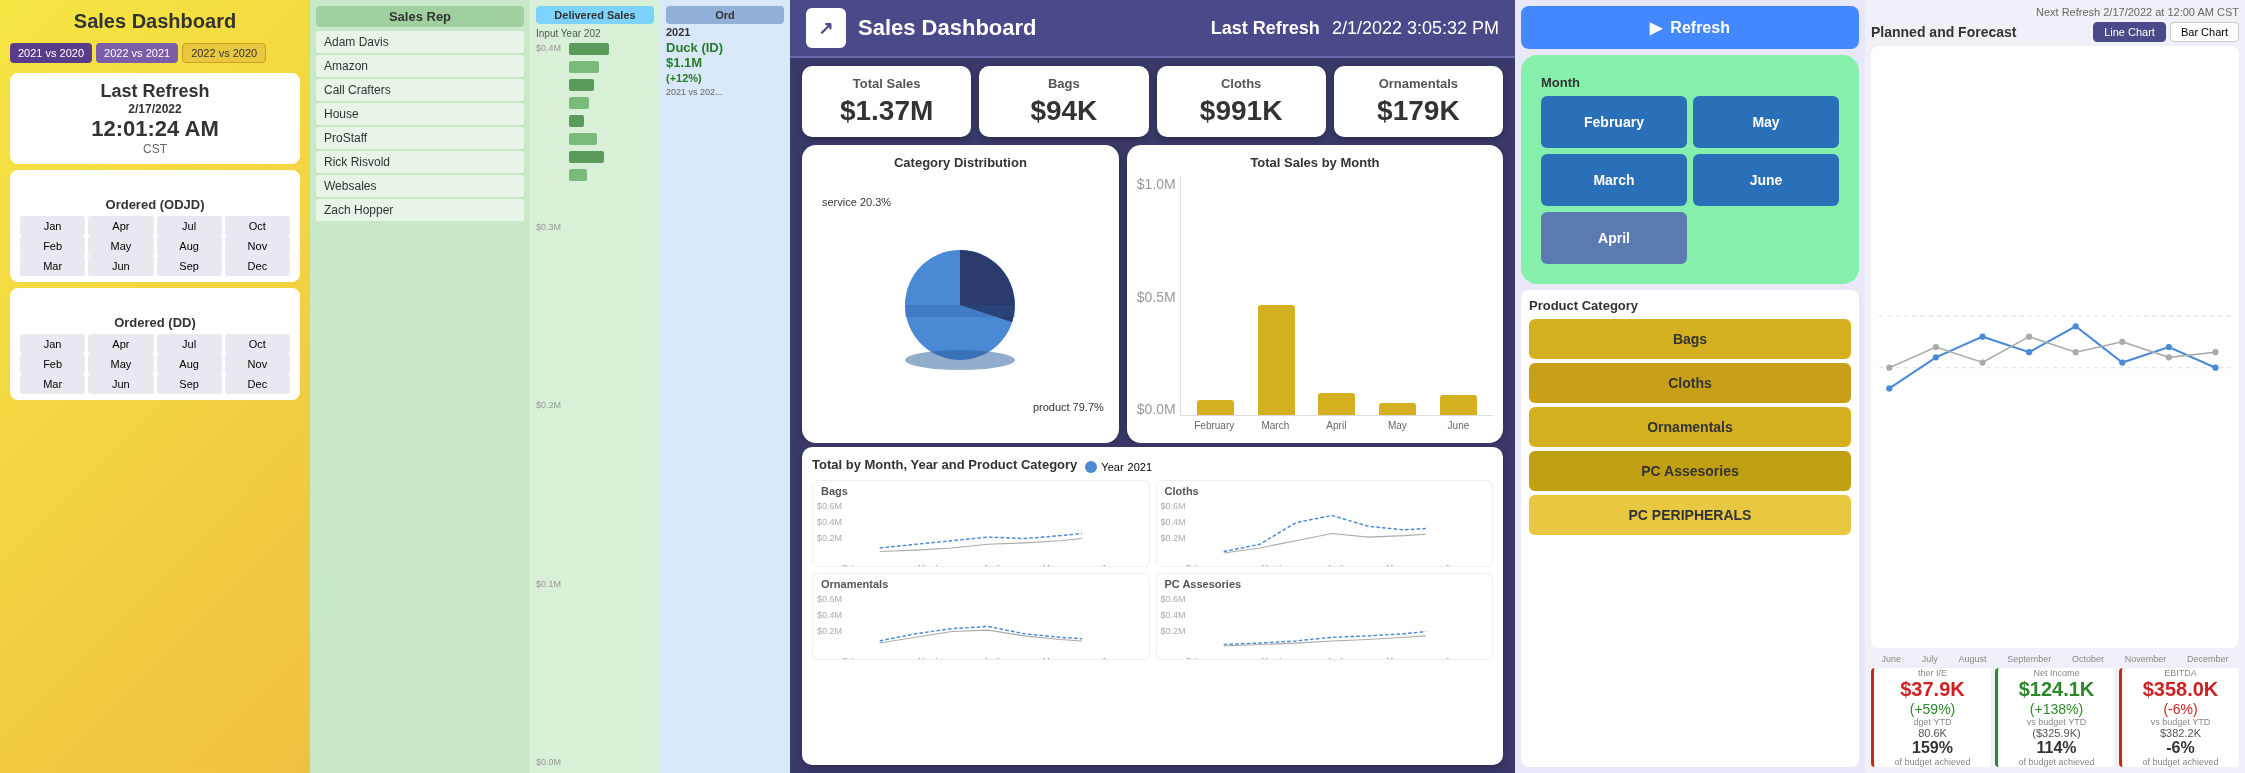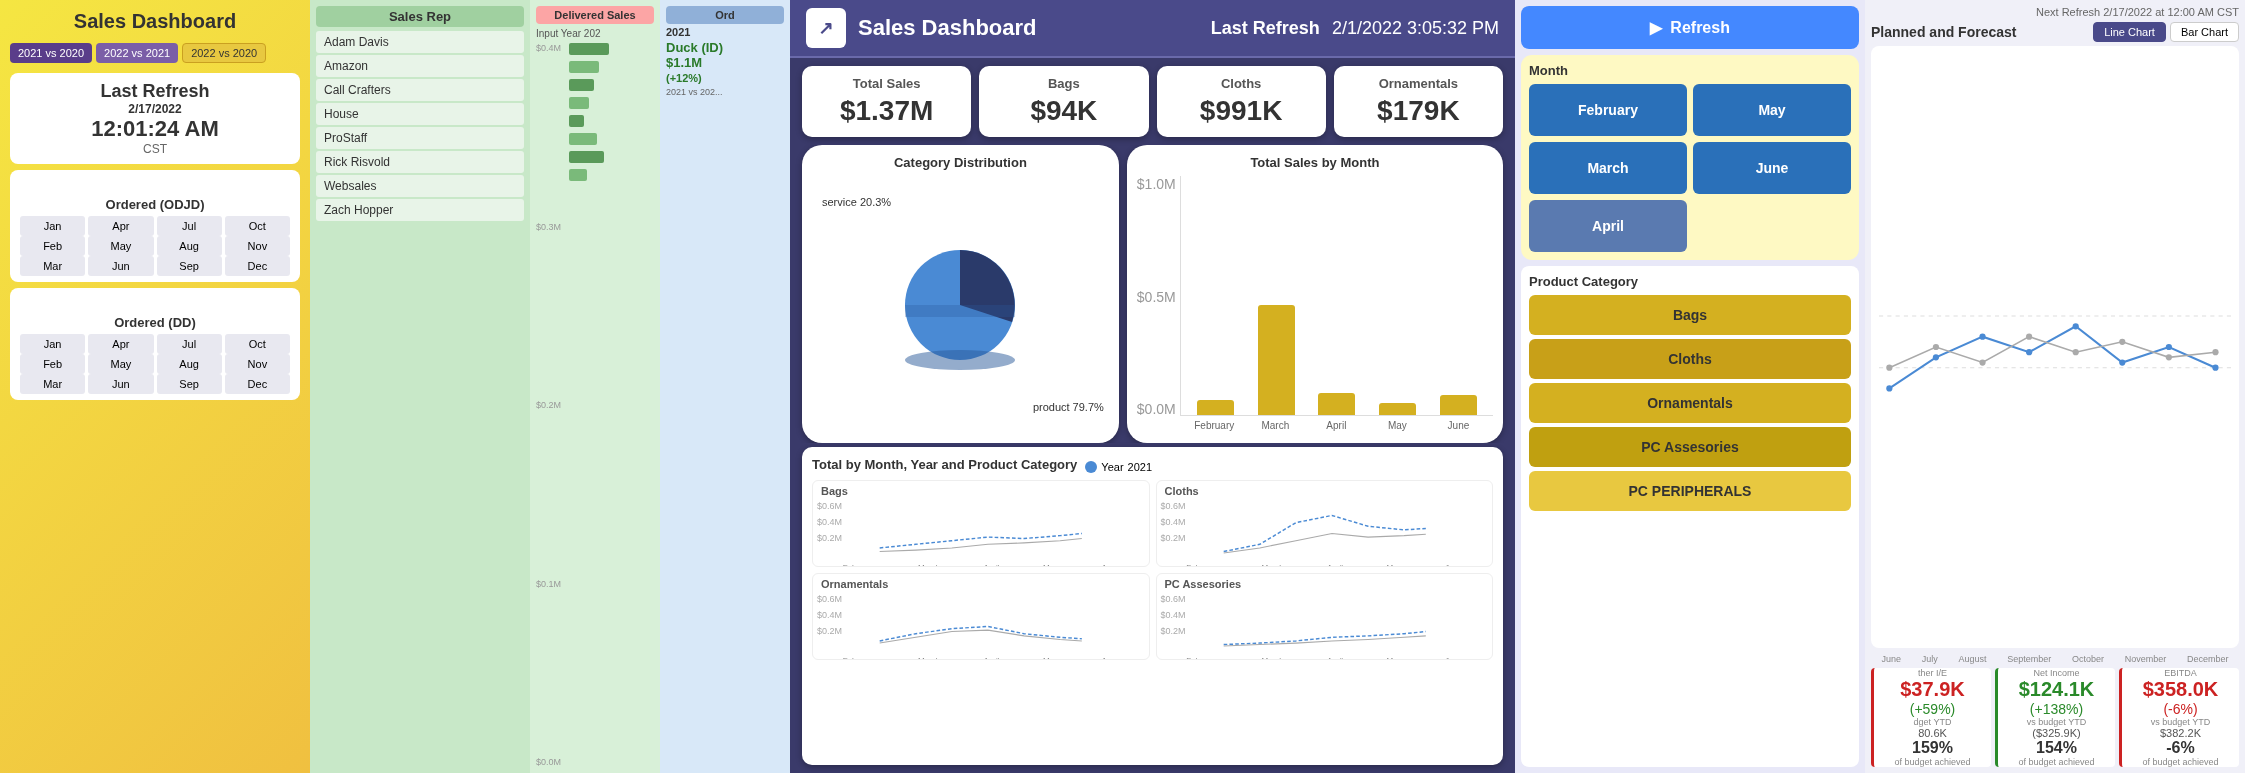--- a/index.html
+++ b/index.html
@@ -153,21 +153,21 @@
       padding: 6px;
       display: flex;
       flex-direction: column;
       gap: 4px;
       overflow: hidden;
     }
     .del-title {
       font-size: 11px;
       font-weight: bold;
       color: #333;
-      background: #fca5a5;
+      background: #7dd3fc;
       padding: 3px;
       border-radius: 4px;
       text-align: center;
     }
     .del-subtitle {
       font-size: 10px;
       color: #555;
     }
     .bar-mini {
       display: flex;
@@ -302,21 +302,21 @@
     .charts-row {
       display: flex;
       gap: 8px;
       padding: 0 12px;
       flex: 1;
       overflow: hidden;
     }
 
     .chart-box {
       background: white;
-      border-radius: 20px;
+      border-radius: 14px;
       padding: 10px;
       display: flex;
       flex-direction: column;
       box-shadow: 0 2px 6px rgba(0,0,0,0.3);
     }
     .chart-box.left { flex: 1; }
     .chart-box.right { flex: 1.2; }
 
     .chart-title {
       font-size: 13px;
@@ -440,23 +440,23 @@
       font-size: 16px;
       font-weight: bold;
       cursor: pointer;
       display: flex;
       align-items: center;
       justify-content: center;
       gap: 8px;
     }
 
     .month-section {
-      background: #fef9c3;
-      border-radius: 11px;
-      padding: 8px;
+      background: #86efac;
+      border-radius: 16px;
+      padding: 20px;
     }
     .month-section-title {
       font-size: 13px;
       font-weight: bold;
       color: #333;
       margin-bottom: 6px;
     }
     .month-grid {
       display: grid;
       grid-template-columns: 1fr 1fr;
@@ -1000,21 +1000,21 @@
       <div class="sub-val">80.6K</div>
       <div class="pct">159%</div>
       <div class="achieved">of budget achieved</div>
     </div>
     <div class="kpi-bottom-card" style="border-left:3px solid #2a8a2a;">
       <div class="sub-label">Net Income</div>
       <div class="val green">$124.1K</div>
       <div class="delta green">(+138%)</div>
       <div class="sub-label">vs budget YTD</div>
       <div class="sub-val">($325.9K)</div>
-      <div class="pct">154%</div>
+      <div class="pct">114%</div>
       <div class="achieved">of budget achieved</div>
     </div>
     <div class="kpi-bottom-card" style="border-left:3px solid #cc2222;">
       <div class="sub-label">EBITDA</div>
       <div class="val red">$358.0K</div>
       <div class="delta red">(-6%)</div>
       <div class="sub-label">vs budget YTD</div>
       <div class="sub-val">$382.2K</div>
       <div class="pct">-6%</div>
       <div class="achieved">of budget achieved</div>

